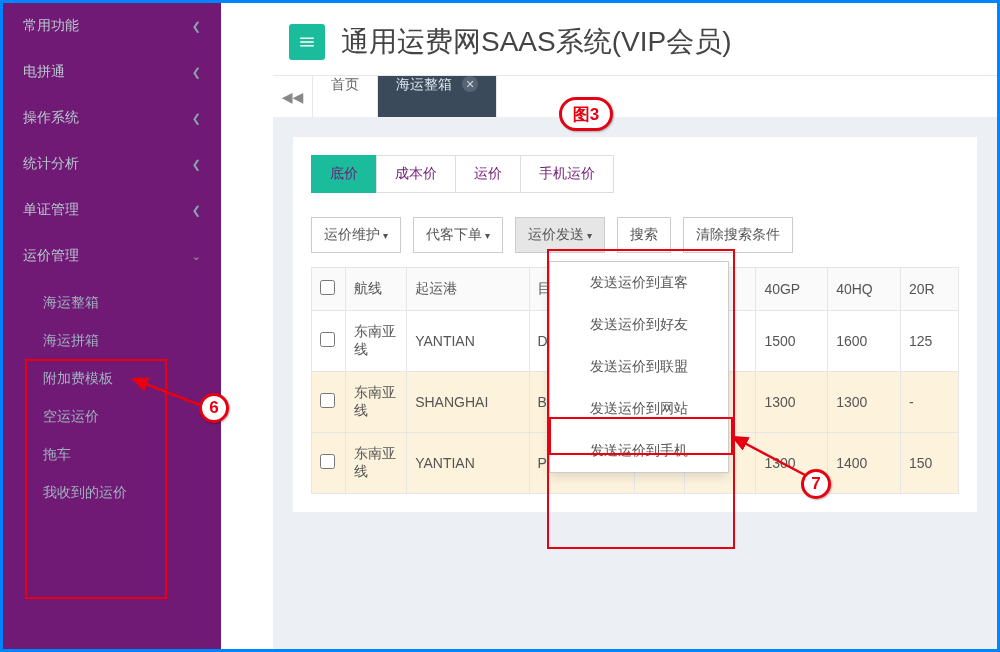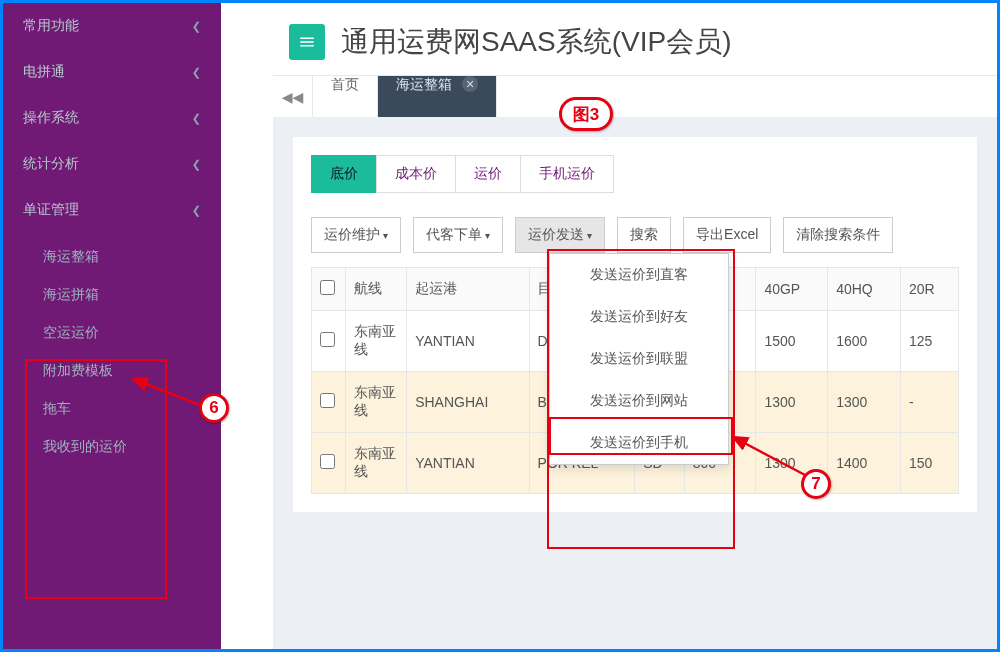--- a/index.html
+++ b/index.html
@@ -19,26 +19,26 @@
 .tabs-bar { background: #fff; border-top: 1px solid #e7e7e7; display: flex; align-items: stretch; height: 42px; }
 .tab-back { width: 40px; border-right: 1px solid #e7e7e7; display: flex; align-items: center; justify-content: center; color: #888; cursor: pointer; }
 .tab { padding: 0 18px; display: flex; align-items: flex-start; color: #666; border-right: 1px solid #e7e7e7; cursor: pointer; }
 .tab.active { background: #3b4a5b; color: #dde6ee; }
 .tab-close { margin-left: 10px; width: 16px; height: 16px; border-radius: 50%; background: #566574; color: #cfd8e0; display: inline-flex; align-items: center; justify-content: center; font-size: 11px; }
 .content { padding: 20px; }
 .card { background: #fff; padding: 18px; }
 .price-tabs { display: flex; margin-bottom: 24px; }
 .price-tab { padding: 9px 18px; border: 1px solid #ddd; color: #701a75; cursor: pointer; margin-left: -1px; }
 .price-tab:first-child { margin-left: 0; }
-.price-tab.active { background: #1abc9c; color: #0f172a; border-color: #1abc9c; }
+.price-tab.active { background: #1abc9c; color: #701a75; border-color: #1abc9c; }
 .toolbar { display: flex; gap: 12px; margin-bottom: 8px; align-items: center; position: relative; }
 .tbtn { padding: 8px 12px; border: 1px solid #ccc; background: #fff; color: #555; cursor: pointer; font-size: 14px; display: inline-flex; align-items: center; }
 .tbtn.open { background: #e6e6e6; }
 .caret { margin-left: 3px; font-size: 10px; }
-.dropdown { position: absolute; top: 36px; left: 238px; width: 180px; background: #fff; border: 1px solid #ccc; box-shadow: 0 4px 10px rgba(0,0,0,.12); z-index: 20; }
+.dropdown { position: absolute; top: 44px; left: 238px; width: 180px; background: #fff; border: 1px solid #ccc; box-shadow: 0 4px 10px rgba(0,0,0,.12); z-index: 20; }
 .dd-item { padding: 12px 14px; color: #555; cursor: pointer; text-align: center; }
 .table { width: 100%; border-collapse: collapse; margin-top: 14px; }
 .table th, .table td { border: 1px solid #e6e6e6; padding: 12px 8px; text-align: left; color: #555; font-size: 14px; font-weight: 400; white-space: nowrap; }
 .table th { background: #fafafa; }
 .table tr.hl td { background: #fdf3dd; }
 .cb { width: 15px; height: 15px; }
 .ann { position: absolute; z-index: 50; pointer-events: none; }
 .ann-box { border: 2px solid #e60012; position: absolute; }
 .ann-circle { width: 30px; height: 30px; border: 3px solid #e60012; border-radius: 50%; background: #fff; display: flex; align-items: center; justify-content: center; color: #e60012; font-weight: bold; font-size: 17px; position: absolute; box-shadow: 1px 1px 2px rgba(0,0,0,.3); }
 .ann-arrow { position: absolute; }
@@ -62,25 +62,29 @@
       <span class="chevron">❮</span>
     </div>
     <div class="sidebar-item">
       <span>统计分析</span>
       <span class="chevron">❮</span>
     </div>
     <div class="sidebar-item">
       <span>单证管理</span>
       <span class="chevron">❮</span>
     </div>
+    <div class="sidebar-item">
+      <span>运价管理</span>
+      <span class="chevron">⌄</span>
+    </div>
     <div class="sub-items">
       <div class="sub-item">海运整箱</div>
       <div class="sub-item">海运拼箱</div>
+      <div class="sub-item">附加费模板</div>
       <div class="sub-item">空运运价</div>
-      <div class="sub-item">附加费模板</div>
       <div class="sub-item">拖车</div>
       <div class="sub-item">我收到的运价</div>
     </div>
   </div>
 
   <div class="main">
     <div class="header">
       <div class="header-title">
         <div class="menu-btn">
           <svg viewBox="0 0 24 24">
@@ -119,21 +123,20 @@
             </button>
           <button class="tbtn">
               <span>代客下单</span>
               <span class="caret">▾</span>
             </button>
           <button class="tbtn open">
               <span>运价发送</span>
               <span class="caret">▾</span>
             </button>
           <button class="tbtn">搜索</button>
-          <button class="tbtn">导出Excel</button>
           <button class="tbtn">清除搜索条件</button>
 
           <div class="dropdown">
             <div class="dd-item">发送运价到直客</div>
             <div class="dd-item">发送运价到好友</div>
             <div class="dd-item">发送运价到联盟</div>
             <div class="dd-item">发送运价到网站</div>
             <div class="dd-item">发送运价到手机</div>
           </div>
         </div>

